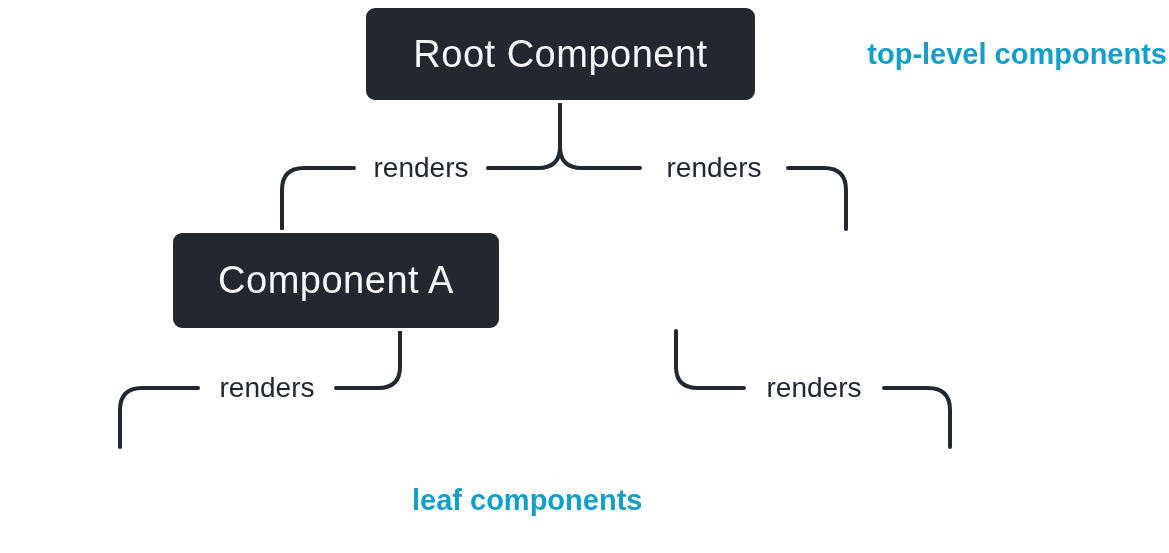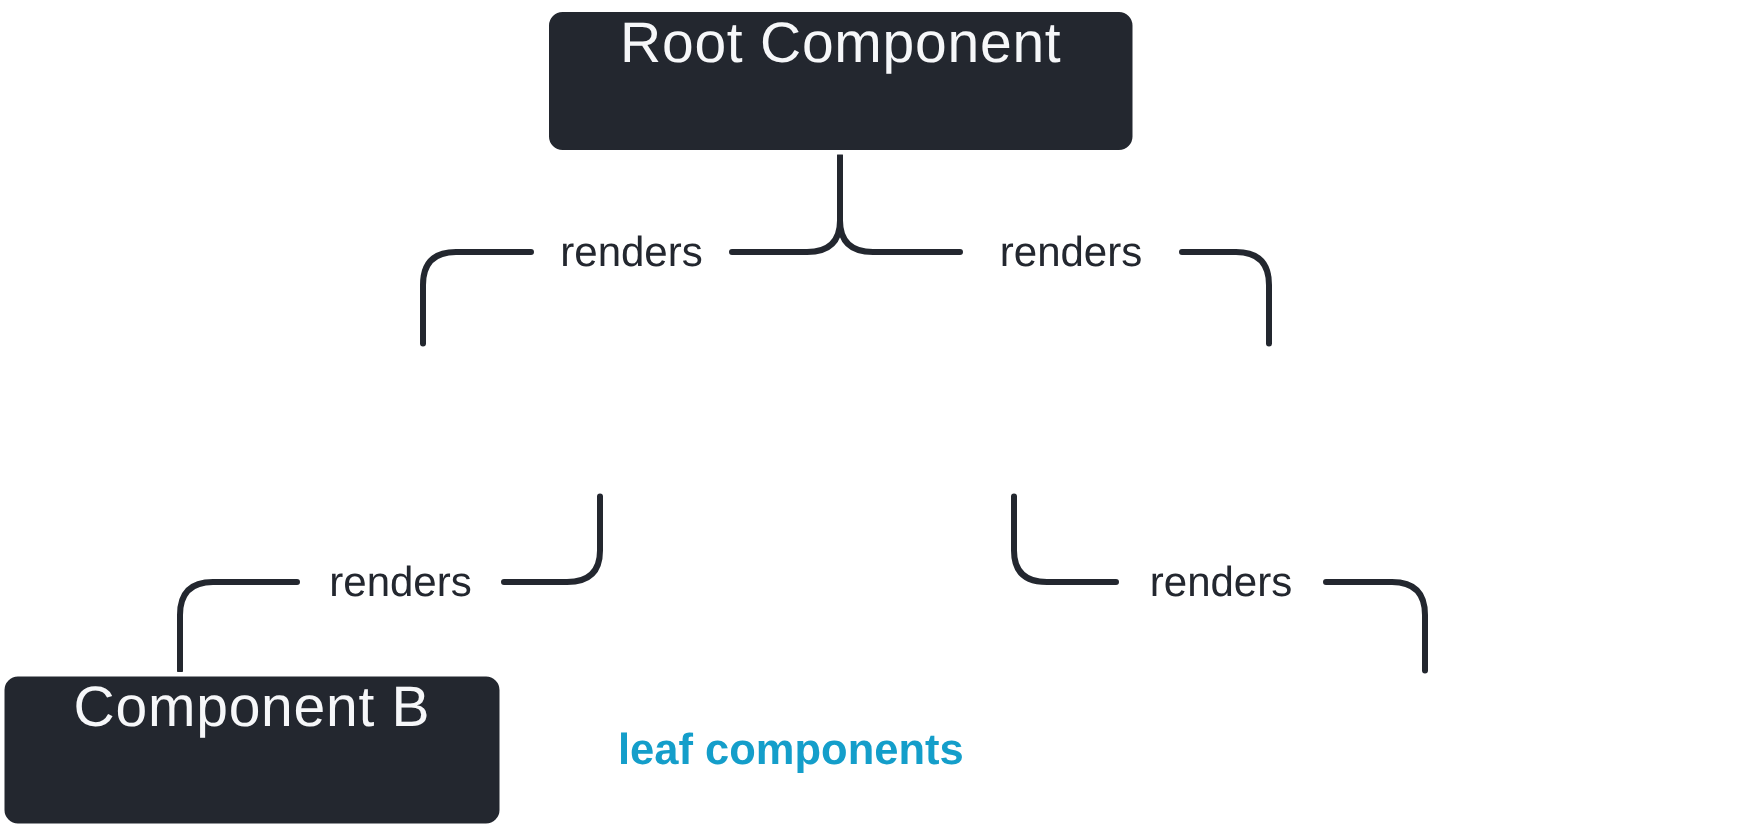--- a/index.html
+++ b/index.html
@@ -30,21 +30,21 @@
     stroke-linecap: round;
   }
   .node {
     position: absolute;
     box-sizing: border-box;
     background: #23272F;
     border: 3px solid #ffffff;
     border-radius: 12px;
     color: #F6F7F9;
     display: flex;
-    align-items: flex-start;
+    align-items: center;
     justify-content: center;
     font-size: 38px;
     font-weight: 500;
     letter-spacing: 0.5px;
     white-space: nowrap;
   }
   .node-root { left: 363px; top: 5px;   width: 395px; height: 98px;  }
   .node-a    { left: 170px; top: 230px; width: 332px; height: 101px; }
   .node-c    { left: 598px; top: 230px; width: 333px; height: 101px; }
   .node-b    { left: 0px;   top: 448px; width: 336px; height: 104px; }
@@ -80,31 +80,32 @@
     <path d="M560 104 V147 Q560 168 538 168 H488 M354 168 H304 Q282 168 282 190 V229"></path>
     <path d="M560 104 V147 Q560 168 582 168 H640 M788 168 H824 Q846 168 846 190 V229"></path>
     <path d="M400 331 V367 Q400 388 378 388 H336 M198 388 H142 Q120 388 120 410 V447"></path>
     <path d="M676 331 V367 Q676 388 698 388 H744 M884 388 H928 Q950 388 950 410 V447"></path>
   </svg>
 
   <div class="node node-root">
     <span>Root Component</span>
   </div>
 
+  <div class="node node-a">
+    <span>Component A</span>
+  </div>
 
 
-  <div class="node node-b">
-    <span>Component B</span>
-  </div>
 
 
   <div class="edge-label edge-label-root-a">renders</div>
 
   <div class="edge-label edge-label-root-c">renders</div>
 
   <div class="edge-label edge-label-a-b">renders</div>
 
   <div class="edge-label edge-label-c-d">renders</div>
 
+  <div class="annotation annotation-top">top-level components</div>
 
   <div class="annotation annotation-leaf">leaf components</div>
 
 </div>
 
 </body></html>

